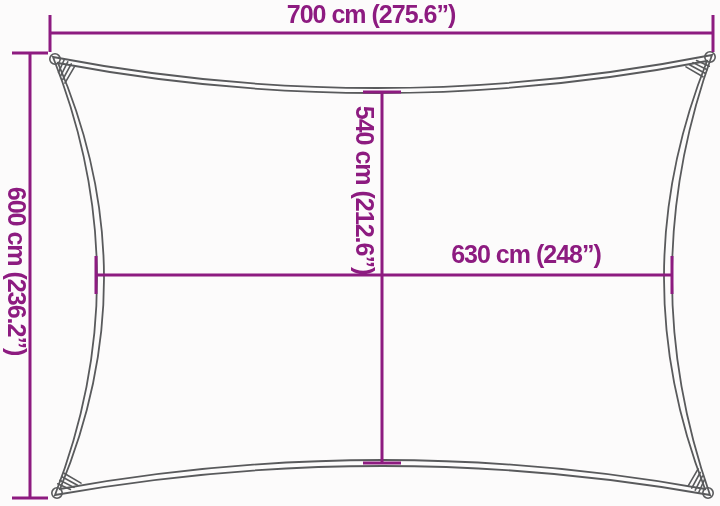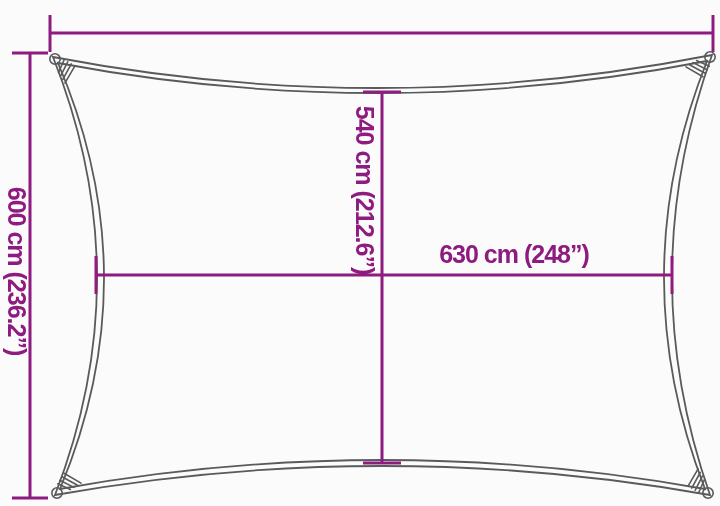--- a/index.html
+++ b/index.html
@@ -44,21 +44,21 @@
     transform: translateY(-50%);
     writing-mode: vertical-rl;
   }
   .dim-label.vertical-inner {
     left: 350px;
     top: 190px;
     transform: translateY(-50%);
     writing-mode: vertical-rl;
   }
   .dim-label.horizontal-inner {
-    left: 514px;
+    left: 526px;
     top: 241px;
     transform: translateX(-50%);
   }
 </style>
 </head>
 <body>
 
 <div class="stage">
 
   <svg class="diagram-svg" viewBox="0 0 720 506">
@@ -100,20 +100,21 @@
       </g>
 
       <g>
         <line x1="96" y1="275" x2="672" y2="275"></line>
         <line x1="96" y1="256" x2="96" y2="294"></line>
         <line x1="672" y1="256" x2="672" y2="294"></line>
       </g>
     </g>
   </svg>
 
+  <div class="dim-label horizontal-top">700 cm (275.6”)</div>
 
   <div class="dim-label vertical-left">600 cm (236.2”)</div>
 
   <div class="dim-label vertical-inner">540 cm (212.6”)</div>
 
   <div class="dim-label horizontal-inner">630 cm (248”)</div>
 
 </div>
 
 </body></html>

